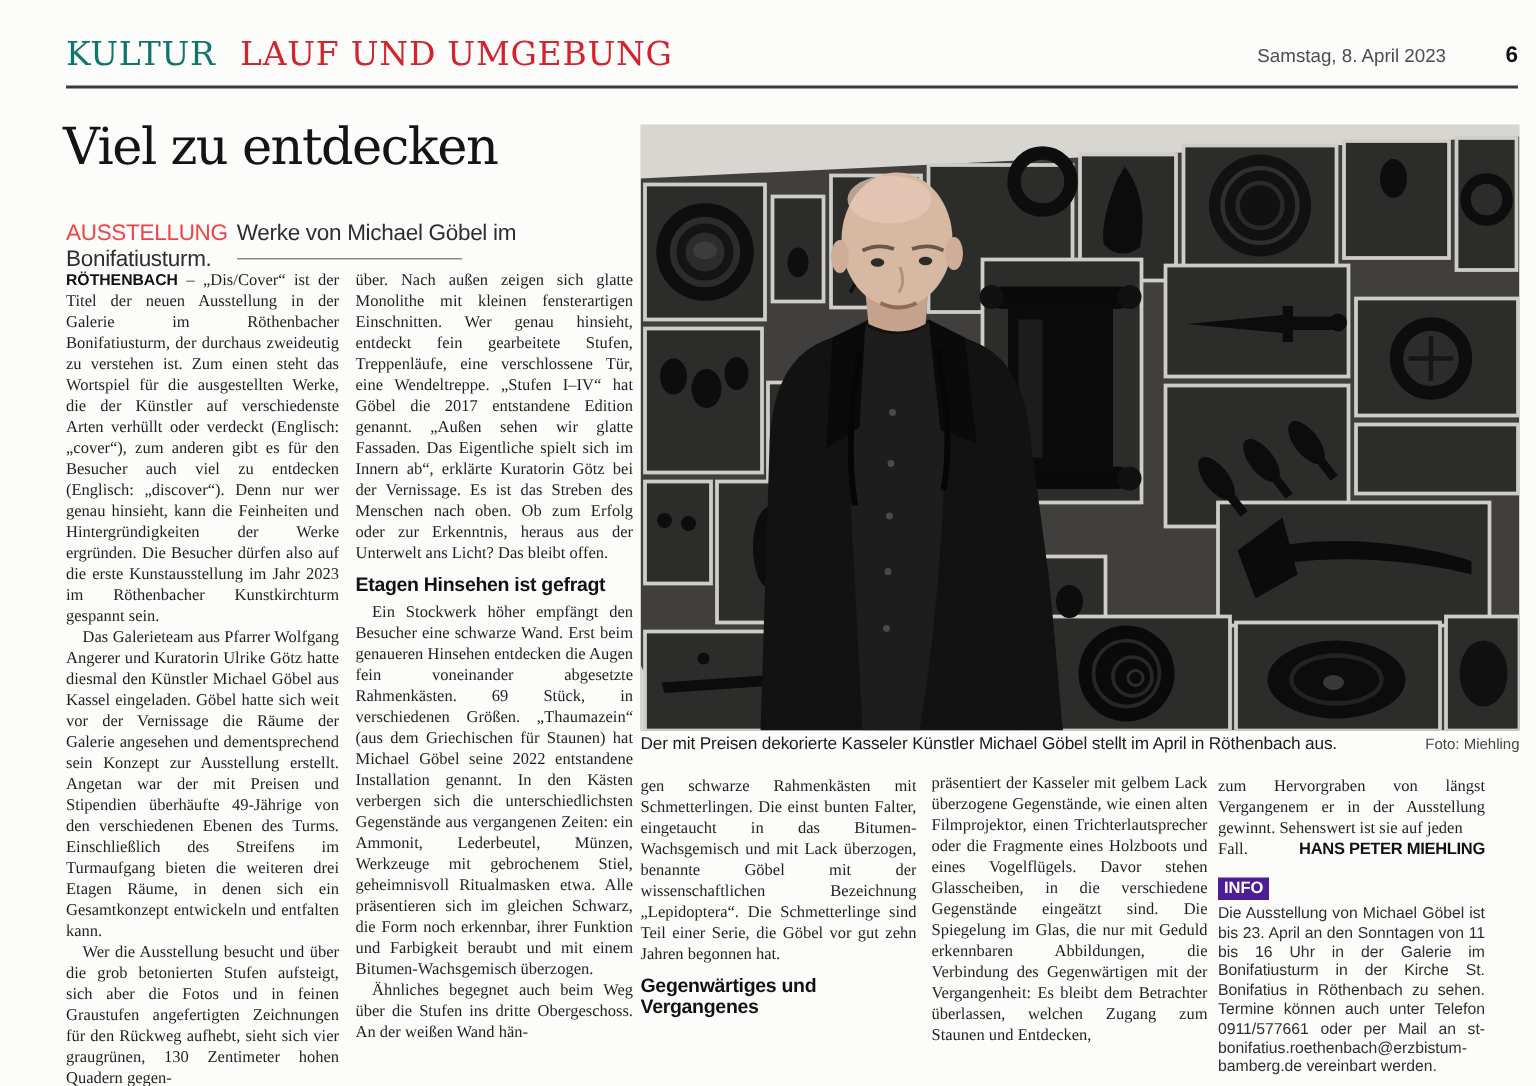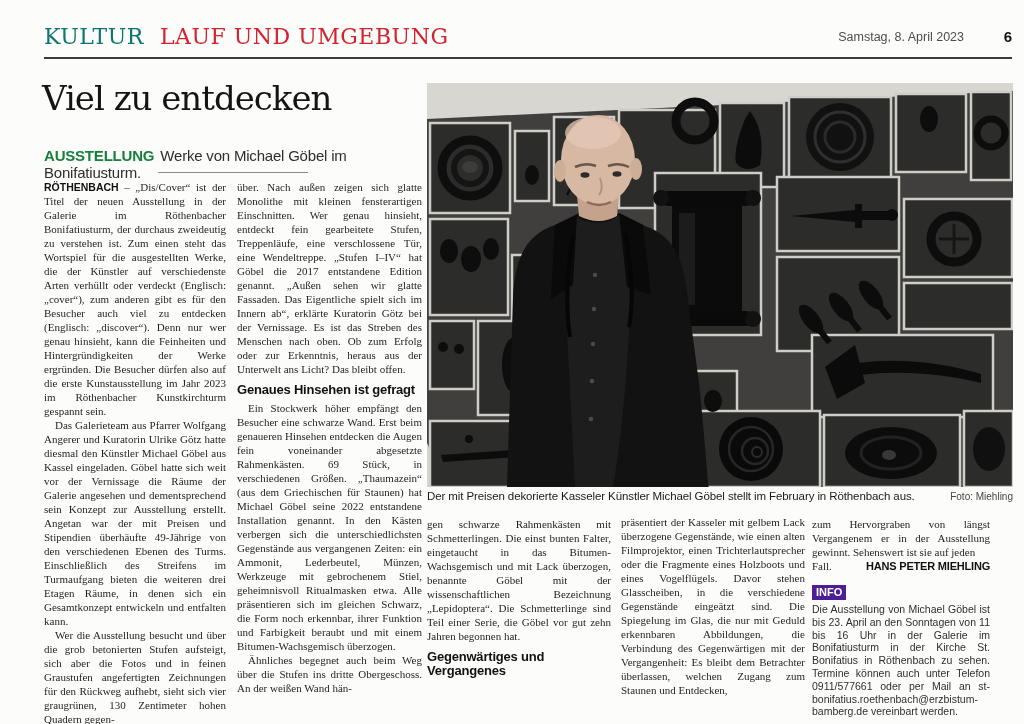--- a/index.html
+++ b/index.html
@@ -13,21 +13,21 @@
   .hdr-date{position:absolute;right:60px;top:30px;font-family:"Liberation Sans",sans-serif;
         font-size:12.5px;color:#4d4d4d;}
   .hdr-page{position:absolute;right:12px;top:28px;font-family:"Liberation Sans",sans-serif;
         font-size:15px;font-weight:700;color:#111;}
   .hdr-rule{position:absolute;left:44px;top:57px;width:968px;height:2px;background:#3a3a3a;}
   
   .title{position:absolute;left:42px;top:80px;width:400px;font-family:"DejaVu Serif",serif;
         font-size:34px;font-weight:400;color:#141414;letter-spacing:-1px;line-height:1.1;}
   .kicker{position:absolute;left:44px;top:147px;width:390px;font-family:"Liberation Sans",sans-serif;
         font-size:15px;letter-spacing:-.2px;}
-  .kicker .klabel{color:#15803d;font-weight:700;margin-right:6px;margin-top:48px;}
+  .kicker .klabel{color:#ef4444;font-weight:400;margin-right:6px;margin-top:48px;}
   .kicker .ktext{color:#2e2e2e;font-weight:400;}
   .kick-divider{position:absolute;left:158px;top:172px;width:150px;height:1px;background:#8a8a8a;}
   
   .col{position:absolute;font-size:11px;line-height:14px;text-align:justify;overflow:hidden;}
   .col p{margin:0;}
   .col p.ind{text-indent:11px;}
   .dateline{font-family:"Liberation Sans",sans-serif;font-weight:700;font-size:10.5px;color:#111;}
   .subhead{font-family:"Liberation Sans",sans-serif;font-weight:700;font-size:13px;color:#111;
         margin:7px 0 4px 0;letter-spacing:-.2px;text-align:left;}
   #col1{left:44px;top:180px;width:182px;height:544px;}
@@ -67,21 +67,21 @@
   <div class="kick-divider"></div>
 
   <div class="col" id="col1">
     <p><span class="dateline">RÖTHENBACH</span><span> – „Dis/Cover“ ist der Titel der neuen Ausstellung in der Galerie im Röthenbacher Bonifatiusturm, der durchaus zweideutig zu verstehen ist. Zum einen steht das Wortspiel für die ausgestellten Werke, die der Künstler auf verschiedenste Arten verhüllt oder verdeckt (Englisch: „cover“), zum anderen gibt es für den Besucher auch viel zu entdecken (Englisch: „discover“). Denn nur wer genau hinsieht, kann die Feinheiten und Hintergründigkeiten der Werke ergründen. Die Besucher dürfen also auf die erste Kunstausstellung im Jahr 2023 im Röthenbacher Kunstkirchturm gespannt sein.</span></p>
     <p class="ind">Das Galerieteam aus Pfarrer Wolfgang Angerer und Kuratorin Ulrike Götz hatte diesmal den Künstler Michael Göbel aus Kassel eingeladen. Göbel hatte sich weit vor der Vernissage die Räume der Galerie angesehen und dementsprechend sein Konzept zur Ausstellung erstellt. Angetan war der mit Preisen und Stipendien überhäufte 49-Jährige von den verschiedenen Ebenen des Turms. Einschließlich des Streifens im Turmaufgang bieten die weiteren drei Etagen Räume, in denen sich ein Gesamtkonzept entwickeln und entfalten kann.</p>
     <p class="ind">Wer die Ausstellung besucht und über die grob betonierten Stufen aufsteigt, sich aber die Fotos und in feinen Graustufen angefertigten Zeichnungen für den Rückweg aufhebt, sieht sich vier graugrünen, 130 Zentimeter hohen Quadern gegen-</p>
   </div>
 
   <div class="col" id="col2">
     <p>über. Nach außen zeigen sich glatte Monolithe mit kleinen fensterartigen Einschnitten. Wer genau hinsieht, entdeckt fein gearbeitete Stufen, Treppenläufe, eine verschlossene Tür, eine Wendeltreppe. „Stufen I–IV“ hat Göbel die 2017 entstandene Edition genannt. „Außen sehen wir glatte Fassaden. Das Eigentliche spielt sich im Innern ab“, erklärte Kuratorin Götz bei der Vernissage. Es ist das Streben des Menschen nach oben. Ob zum Erfolg oder zur Erkenntnis, heraus aus der Unterwelt ans Licht? Das bleibt offen.</p>
-    <div class="subhead">Genaues Hinsehen ist gefragt</div>
+    <div class="subhead">Etagen Hinsehen ist gefragt</div>
     <p class="ind">Ein Stockwerk höher empfängt den Besucher eine schwarze Wand. Erst beim genaueren Hinsehen entdecken die Augen fein voneinander abgesetzte Rahmenkästen. 69 Stück, in verschiedenen Größen. „Thaumazein“ (aus dem Griechischen für Staunen) hat Michael Göbel seine 2022 entstandene Installation genannt. In den Kästen verbergen sich die unterschiedlichsten Gegenstände aus vergangenen Zeiten: ein Ammonit, Lederbeutel, Münzen, Werkzeuge mit gebrochenem Stiel, geheimnisvoll Ritualmasken etwa. Alle präsentieren sich im gleichen Schwarz, die Form noch erkennbar, ihrer Funktion und Farbigkeit beraubt und mit einem Bitumen-Wachsgemisch überzogen.</p>
     <p class="ind">Ähnliches begegnet auch beim Weg über die Stufen ins dritte Obergeschoss. An der weißen Wand hän-</p>
   </div>
 
   <div class="photo">
     <svg width="586" height="404" viewBox="0 0 586 404" xmlns="http://www.w3.org/2000/svg">
 
       <rect x="0" y="0" width="586" height="404" fill="#d8d6d1"></rect>
 
       <polygon points="0,36 586,8 586,404 0,404" fill="#403f3d"></polygon>
@@ -263,21 +263,21 @@
           <ellipse cx="158" cy="92" rx="4.5" ry="2.8" fill="#2e2a28"></ellipse>
           <ellipse cx="190" cy="91" rx="4.5" ry="2.8" fill="#2e2a28"></ellipse>
           <path d="M173,95 q4,11 -1,17" stroke="#b5917c" stroke-width="2" fill="none"></path>
           <path d="M160,119 q12,6 24,0" stroke="#8d6b5a" stroke-width="2.5" fill="none"></path>
         </g>
       </g>
     </svg>
   </div>
 
   <div class="caption-row">
-    <span class="caption">Der mit Preisen dekorierte Kasseler Künstler Michael Göbel stellt im February in Röthenbach aus.</span>
+    <span class="caption">Der mit Preisen dekorierte Kasseler Künstler Michael Göbel stellt im April in Röthenbach aus.</span>
     <span class="credit">Foto: Miehling</span>
   </div>
 
   <div class="col" id="col3">
     <p>gen schwarze Rahmenkästen mit Schmetterlingen. Die einst bunten Falter, eingetaucht in das Bitumen-Wachsgemisch und mit Lack überzogen, benannte Göbel mit der wissenschaftlichen Bezeichnung „Lepidoptera“. Die Schmetterlinge sind Teil einer Serie, die Göbel vor gut zehn Jahren begonnen hat.</p>
     <div class="subhead">Gegenwärtiges und Vergangenes</div>
   </div>
 
   <div class="col" id="col4">
     <p>präsentiert der Kasseler mit gelbem Lack überzogene Gegenstände, wie einen alten Filmprojektor, einen Trichterlautsprecher oder die Fragmente eines Holzboots und eines Vogelflügels. Davor stehen Glasscheiben, in die verschiedene Gegenstände eingeätzt sind. Die Spiegelung im Glas, die nur mit Geduld erkennbaren Abbildungen, die Verbindung des Gegenwärtigen mit der Vergangenheit: Es bleibt dem Betrachter überlassen, welchen Zugang zum Staunen und Entdecken,</p>

